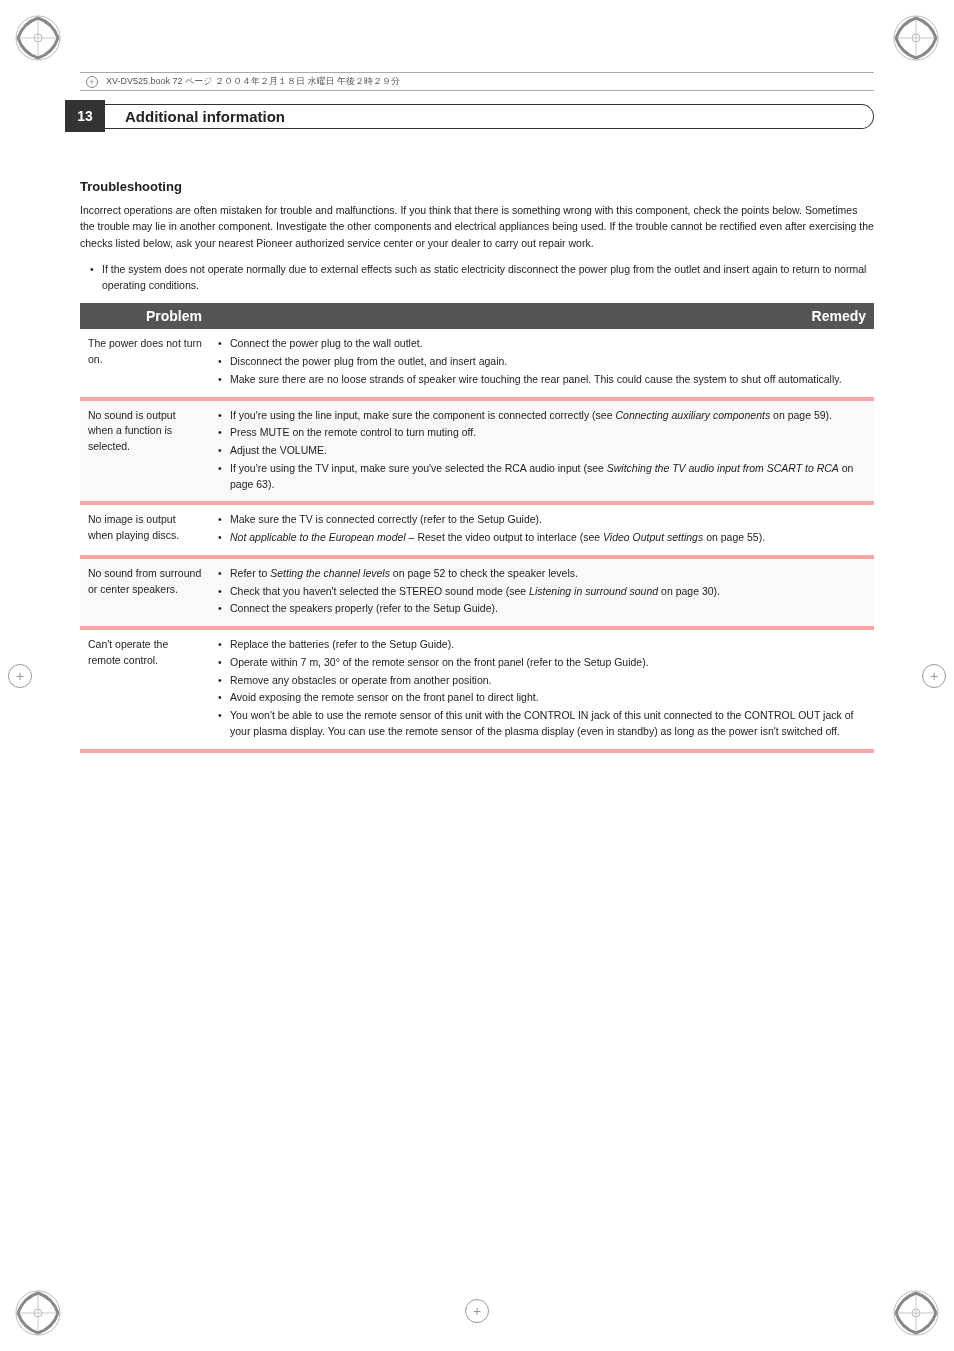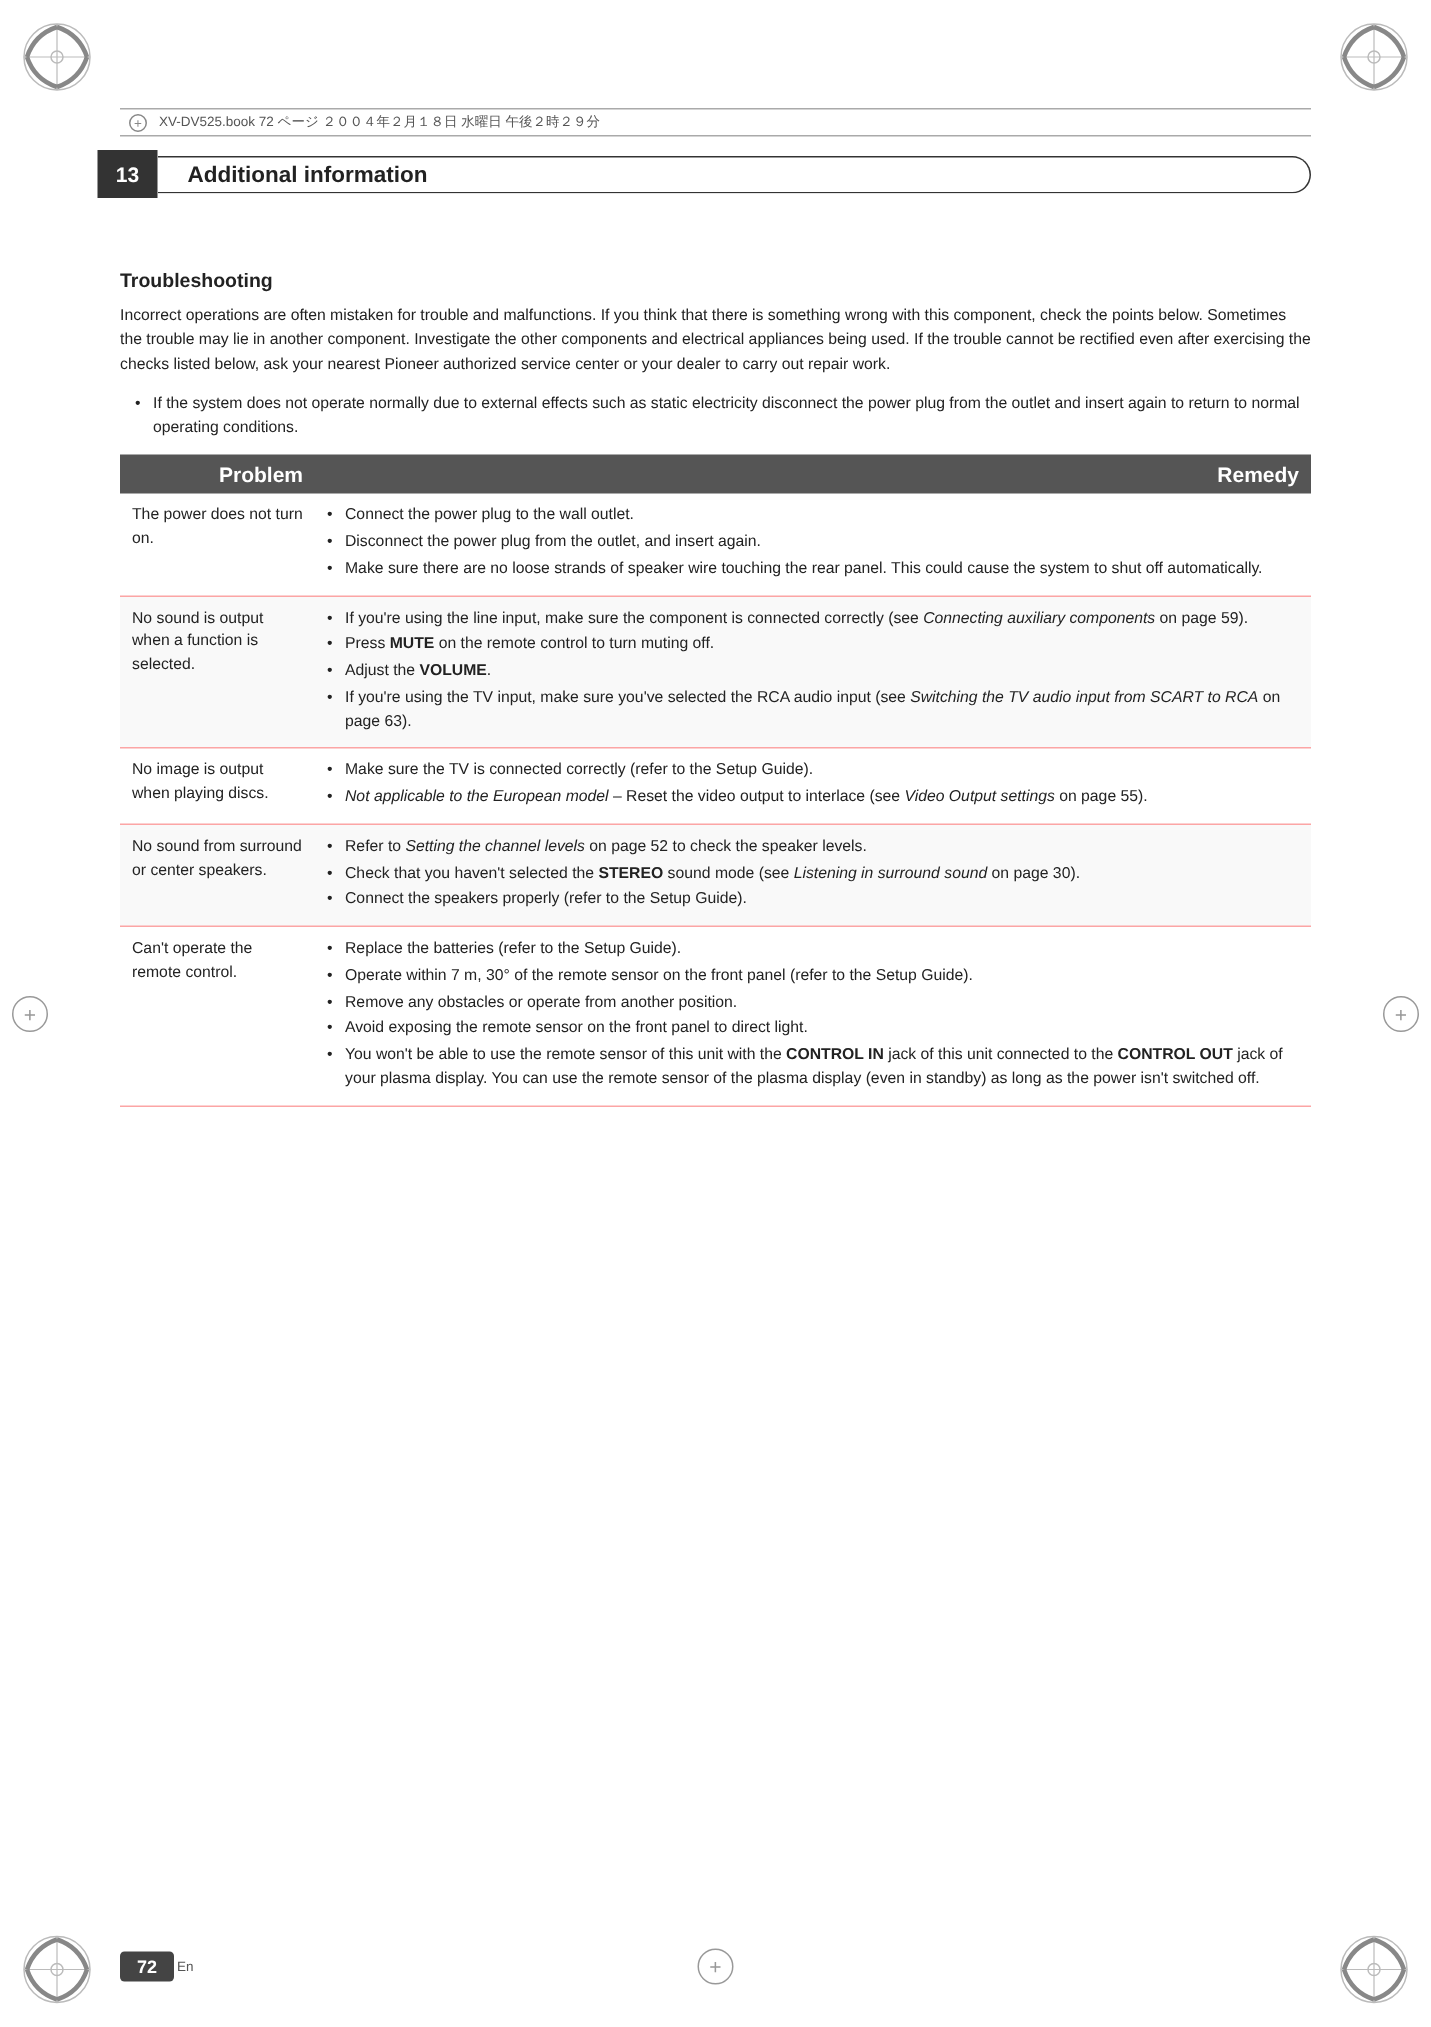--- a/index.html
+++ b/index.html
@@ -205,21 +205,21 @@
     }
 
     .trouble-table thead th {
       padding: 5px 8px;
       text-align: right;
       font-weight: bold;
       font-size: 14px;
     }
 
     .trouble-table tbody tr {
-      border-bottom: 1px solid #fca5a5;
+      border-bottom: 4px solid #fca5a5;
       vertical-align: top;
     }
 
     .trouble-table tbody tr:nth-child(even) {
       background: #f9f9f9;
     }
 
     .trouble-table td {
       padding: 7px 8px;
       vertical-align: top;
@@ -279,21 +279,21 @@
 
     
     .bottom-center-reg {
       position: absolute;
       bottom: 28px;
       left: 50%;
       transform: translateX(-50%);
     }
 
     
-    b { font-weight: bold; text-align: right; }
+    b { font-weight: normal; text-align: right; }
     i { font-style: italic; }
   </style>
 </head>
 <body>
 
 <div class="page-container">
 
   <div class="corner-decoration corner-tl">
     <svg viewBox="0 0 50 50">
       <circle cx="25" cy="25" r="22" fill="none" stroke="#bbb" stroke-width="1"></circle>
@@ -422,22 +422,18 @@
               <span class="remedy-item">Remove any obstacles or operate from another position.</span>
               <span class="remedy-item">Avoid exposing the remote sensor on the front panel to direct light.</span>
               <span class="remedy-item">You won't be able to use the remote sensor of this unit with the <b>CONTROL IN</b> jack of this unit connected to the <b>CONTROL OUT</b> jack of your plasma display. You can use the remote sensor of the plasma display (even in standby) as long as the power isn't switched off.</span>
             </td>
           </tr>
         </tbody>
     </table>
 
   </div>
 
-  <div class="page-footer">
-    <div class="page-number-box">72</div>
-    <div class="page-en-label">En</div>
-  </div>
 
   <div class="bottom-center-reg">
     <div class="reg-mark"></div>
   </div>
 
 </div>
 
 </body></html>

